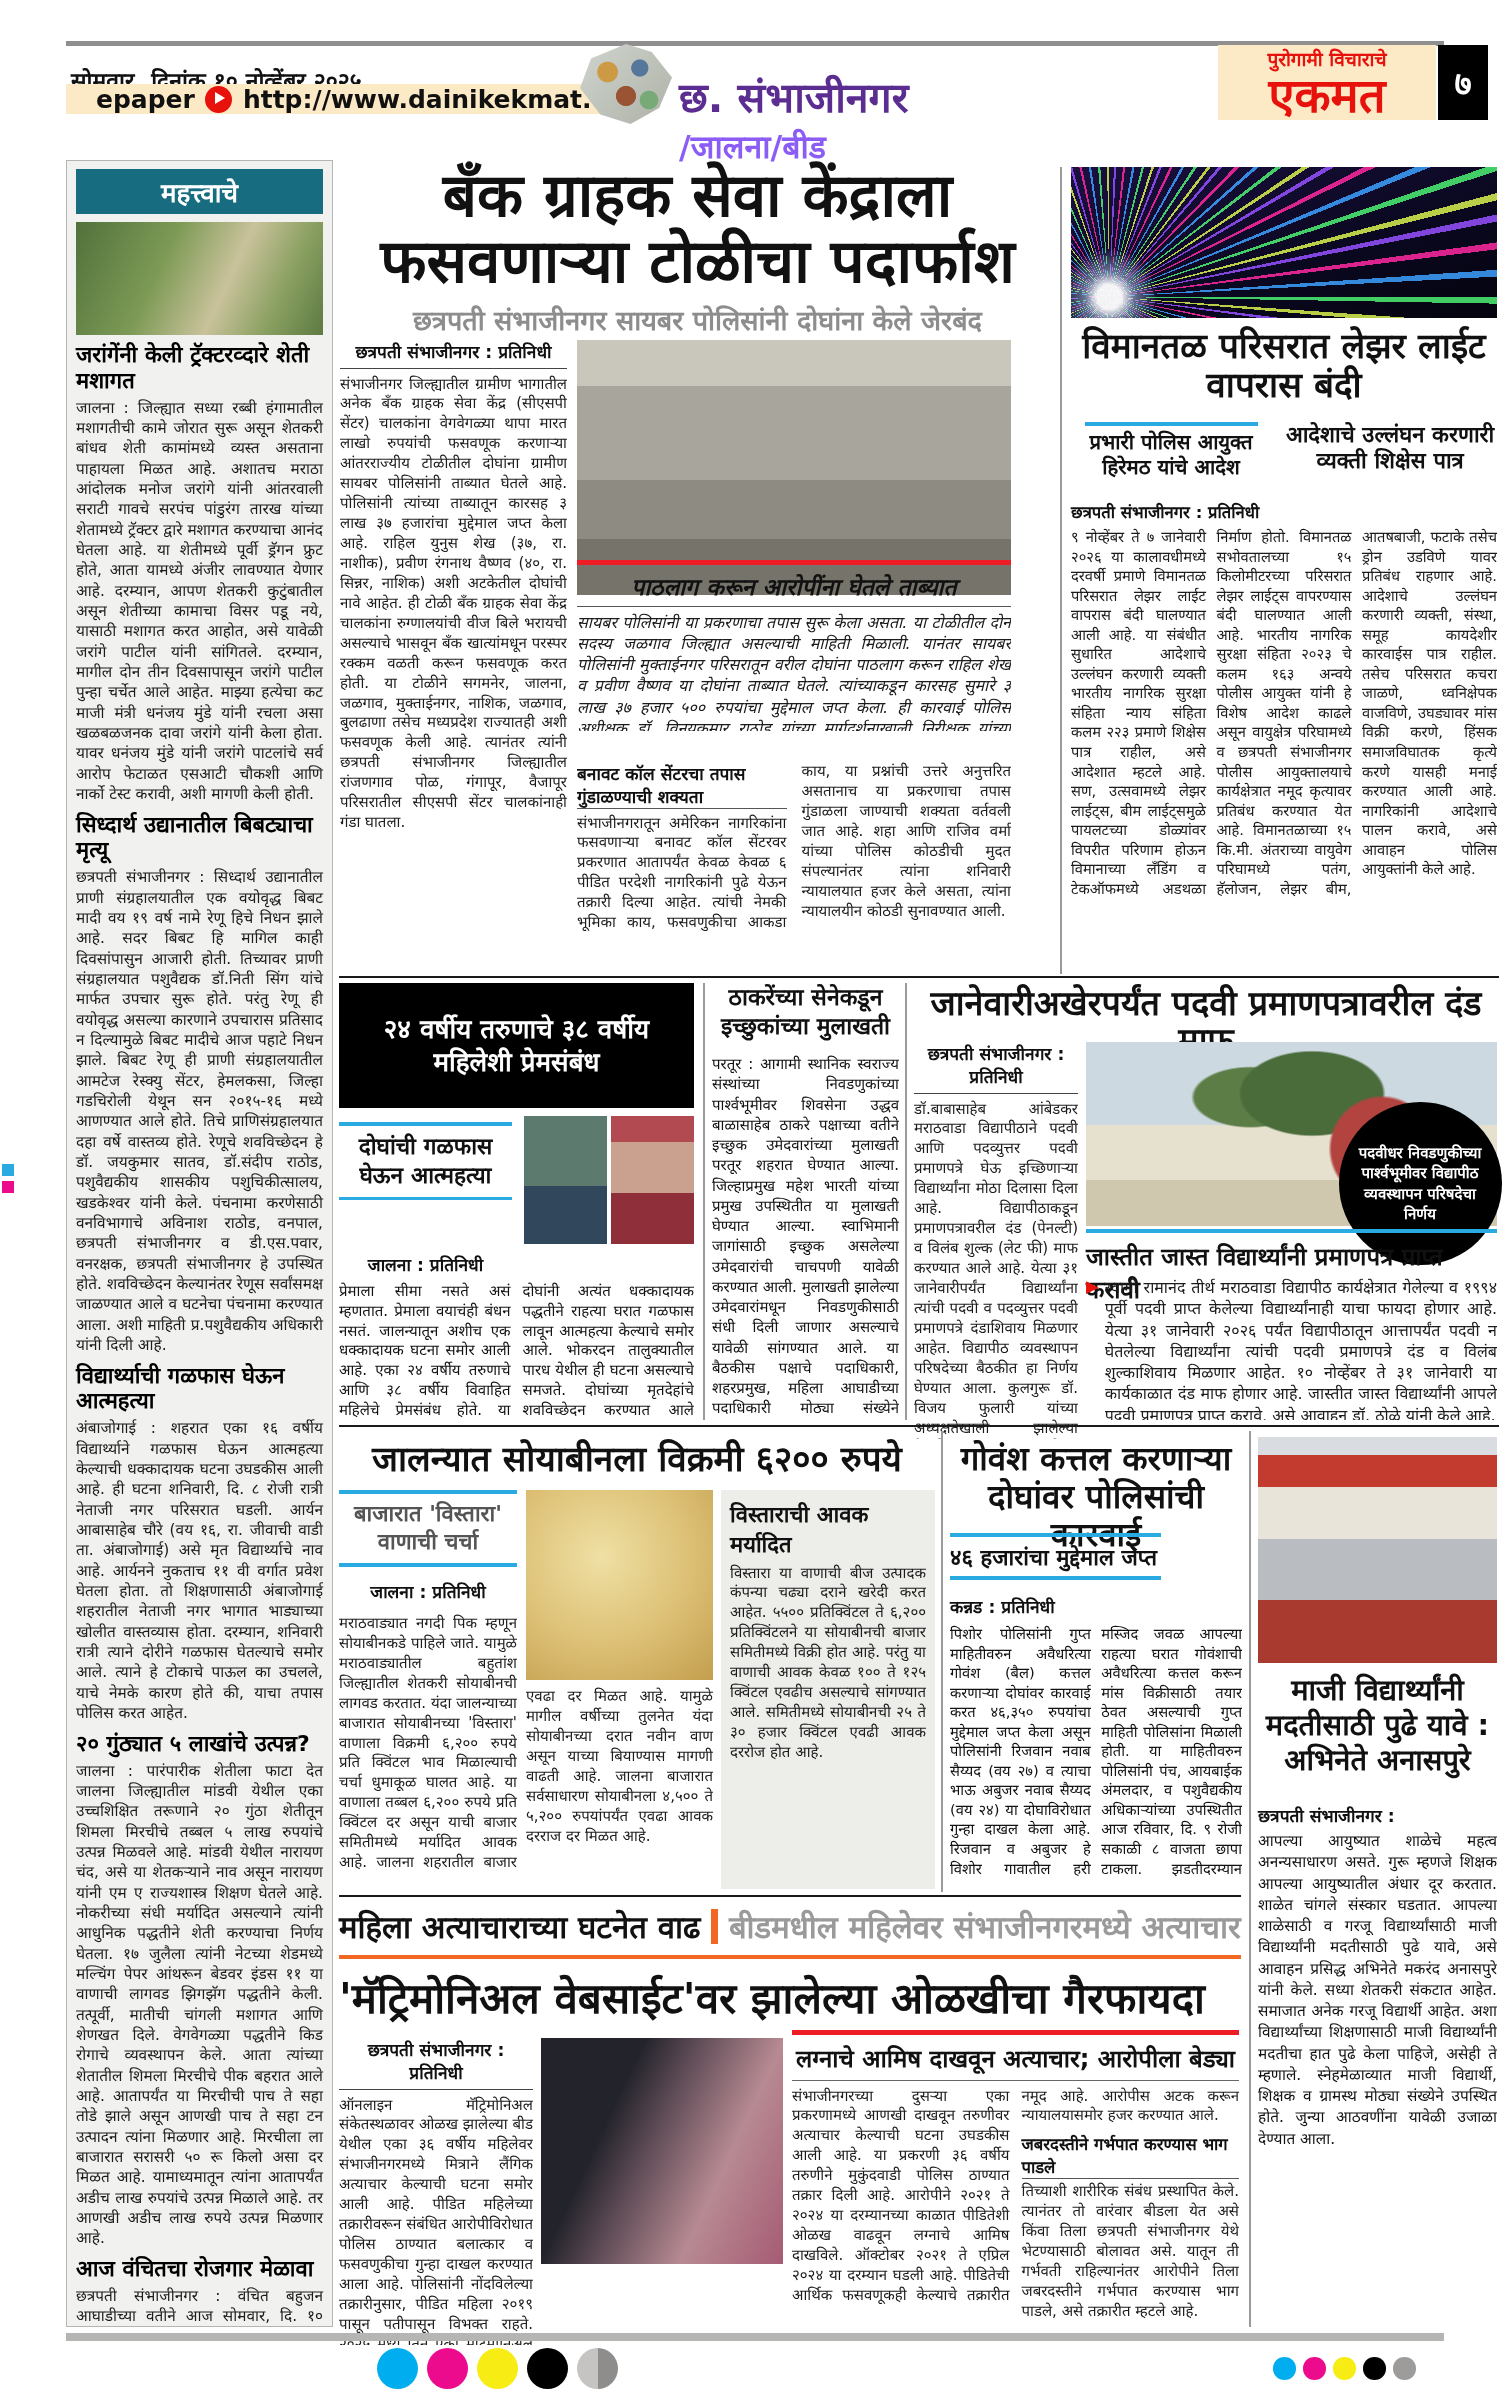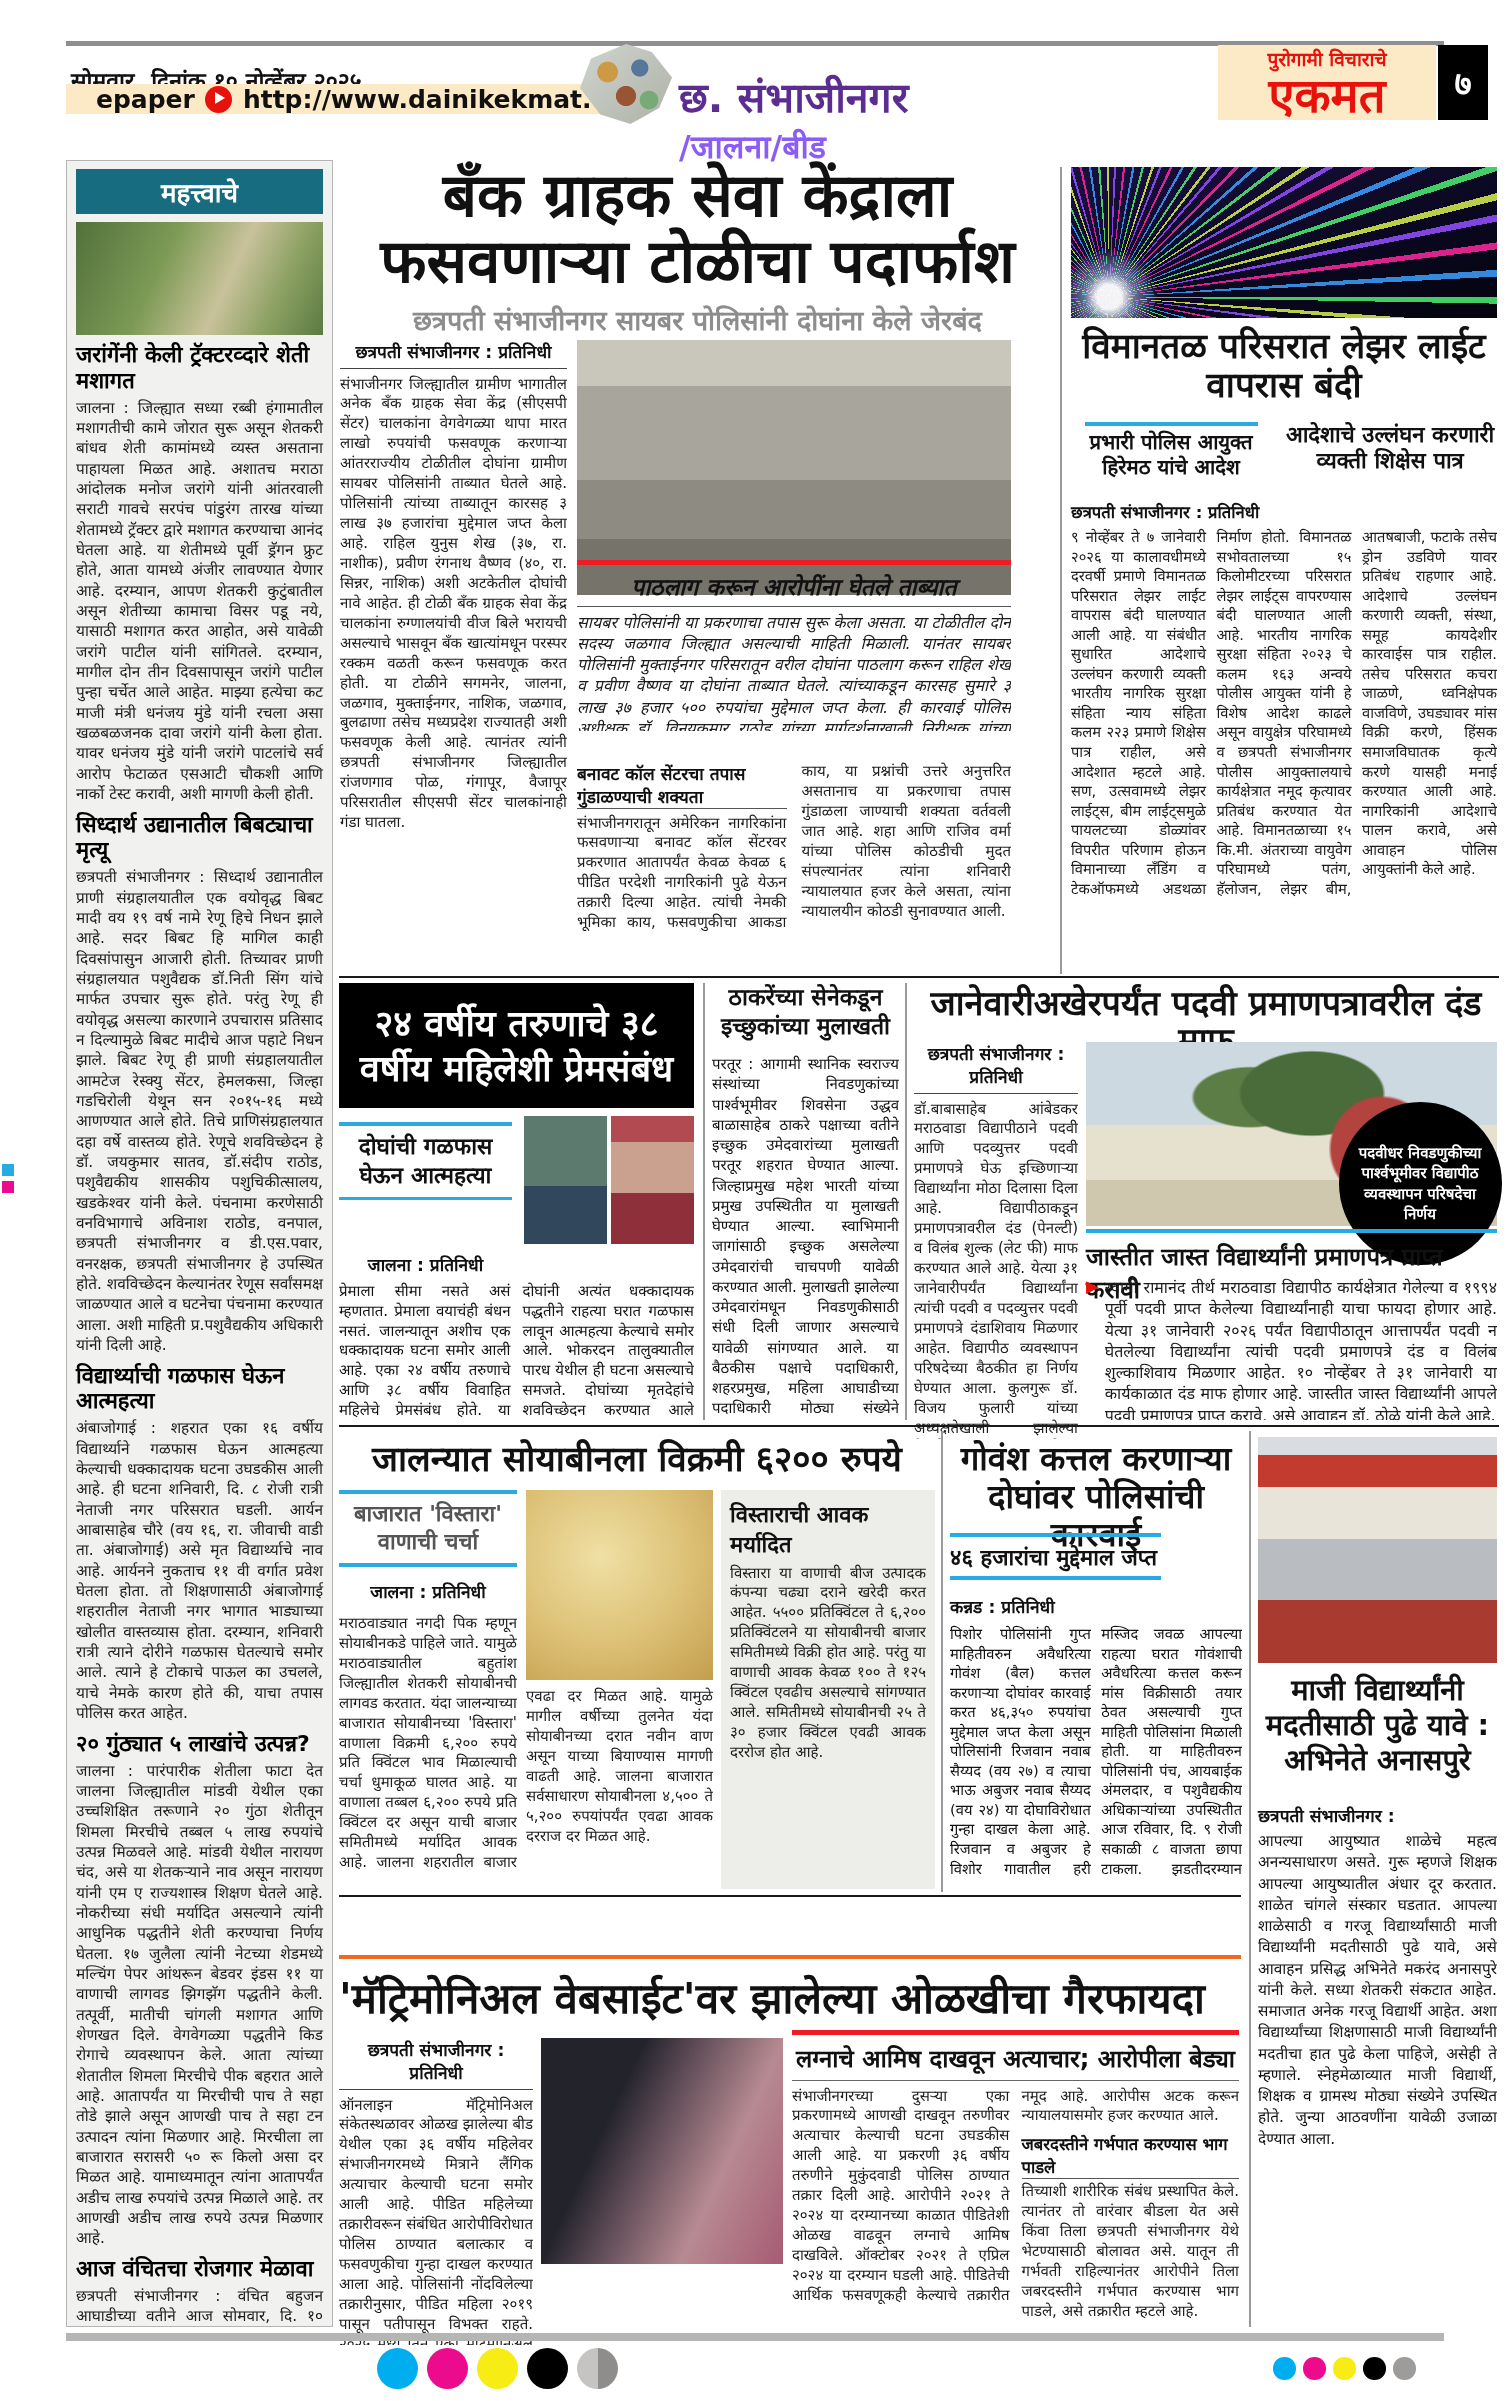--- a/index.html
+++ b/index.html
@@ -168,21 +168,21 @@
       <div class="ctr" style="font-size:22px;font-weight:900;line-height:1.2;">आदेशाचे उल्लंघन करणारी व्यक्ती शिक्षेस पात्र</div>
     </div>
   </div>
   <div class="abs" style="left:1071px;top:500px;width:211px;font-size:16.6px;font-weight:bold;">छत्रपती संभाजीनगर : प्रतिनिधी</div>
   <div class="abs ov" style="left:1071px;top:527px;width:426px;height:446px;column-count:3;column-gap:10.5px;
               font-size:14.7px;line-height:1.33;text-align:justify;color:#1b1b1b;">९ नोव्हेंबर ते ७ जानेवारी २०२६ या कालावधीमध्ये दरवर्षी प्रमाणे विमानतळ परिसरात लेझर लाईट वापरास बंदी घालण्यात आली आहे. या संबंधीत सुधारित आदेशाचे उल्लंघन करणारी व्यक्ती भारतीय नागरिक सुरक्षा संहिता न्याय संहिता कलम २२३ प्रमाणे शिक्षेस पात्र राहील, असे आदेशात म्हटले आहे. सण, उत्सवामध्ये लेझर लाईट्स, बीम लाईट्समुळे पायलटच्या डोळ्यांवर विपरीत परिणाम होऊन विमानाच्या लँडिंग व टेकऑफमध्ये अडथळा निर्माण होतो. विमानतळ सभोवतालच्या १५ किलोमीटरच्या परिसरात लेझर लाईट्स वापरण्यास बंदी घालण्यात आली आहे. भारतीय नागरिक सुरक्षा संहिता २०२३ चे कलम १६३ अन्वये पोलीस आयुक्त यांनी हे विशेष आदेश काढले असून वायुक्षेत्र परिघामध्ये व छत्रपती संभाजीनगर पोलीस आयुक्तालयाचे कार्यक्षेत्रात नमूद कृत्यावर प्रतिबंध करण्यात येत आहे. विमानतळाच्या १५ कि.मी. अंतराच्या वायुवेग परिघामध्ये पतंग, हॅलोजन, लेझर बीम, आतषबाजी, फटाके तसेच ड्रोन उडविणे यावर प्रतिबंध राहणार आहे. आदेशाचे उल्लंघन करणारी व्यक्ती, संस्था, समूह कायदेशीर कारवाईस पात्र राहील. तसेच परिसरात कचरा जाळणे, ध्वनिक्षेपक वाजविणे, उघड्यावर मांस विक्री करणे, हिंसक समाजविघातक कृत्ये करणे यासही मनाई करण्यात आली आहे. नागरिकांनी आदेशाचे पालन करावे, असे आवाहन पोलिस आयुक्तांनी केले आहे.</div>
 
   <div class="abs hrule" style="left:339px;top:976px;width:1160px;height:2.3px;"></div>
 
   <div class="abs black-box" style="left:339px;top:983px;width:355px;height:125px;display:flex;align-items:center;justify-content:center;">
-    <div style="font-size:36px;line-height:1.25;padding:0 13.6px;">२४ वर्षीय तरुणाचे ३८ वर्षीय महिलेशी प्रेमसंबंध</div>
+    <div style="font-size:26px;line-height:1.25;padding:0 13.6px;">२४ वर्षीय तरुणाचे ३८ वर्षीय महिलेशी प्रेमसंबंध</div>
   </div>
   <div class="abs" style="left:339px;top:1122px;width:173px;">
     <div class="cyan-rule" style="margin-bottom:6px;"></div>
     <div class="ctr" style="font-size:22.6px;font-weight:800;line-height:1.3;">दोघांची गळफास घेऊन आत्महत्या</div>
     <div class="cyan-rule" style="margin-top:6px;"></div>
   </div>
   <div class="photo portrait1 abs" style="left:524px;top:1116px;width:83px;height:128px;"></div>
   <div class="photo portrait2 abs" style="left:611px;top:1116px;width:83px;height:128px;"></div>
   <div class="abs ctr" style="left:339px;top:1253px;width:173px;font-size:17.3px;font-weight:bold;">जालना : प्रतिनिधी</div>
   <div class="abs ov" style="left:339px;top:1282px;width:355px;height:139px;column-count:2;column-gap:12px;
@@ -241,20 +241,25 @@
 
   <div class="abs vrule" style="left:1249px;top:1431px;height:896px;"></div>
 
   <div class="photo stage abs" style="left:1258px;top:1437px;width:239px;height:226px;"></div>
   <div class="abs ctr" style="left:1258px;top:1673px;width:239px;font-size:29px;font-weight:900;line-height:1.2;">माजी विद्यार्थ्यांनी मदतीसाठी पुढे यावे : अभिनेते अनासपुरे</div>
   <div class="abs" style="left:1258px;top:1804px;width:239px;font-size:17.3px;font-weight:bold;">छत्रपती संभाजीनगर :</div>
   <div class="abs ov jc" style="left:1258px;top:1831px;width:239px;height:489px;font-size:15.4px;line-height:1.38;">आपल्या आयुष्यात शाळेचे महत्व अनन्यसाधारण असते. गुरू म्हणजे शिक्षक आपल्या आयुष्यातील अंधार दूर करतात. शाळेत चांगले संस्कार घडतात. आपल्या शाळेसाठी व गरजू विद्यार्थ्यांसाठी माजी विद्यार्थ्यांनी मदतीसाठी पुढे यावे, असे आवाहन प्रसिद्ध अभिनेते मकरंद अनासपुरे यांनी केले. सध्या शेतकरी संकटात आहेत. समाजात अनेक गरजू विद्यार्थी आहेत. अशा विद्यार्थ्यांच्या शिक्षणासाठी माजी विद्यार्थ्यांनी मदतीचा हात पुढे केला पाहिजे, असेही ते म्हणाले. स्नेहमेळाव्यात माजी विद्यार्थी, शिक्षक व ग्रामस्थ मोठ्या संख्येने उपस्थित होते. जुन्या आठवणींना यावेळी उजाळा देण्यात आला.</div>
 
   <div class="abs hrule" style="left:339px;top:1895px;width:902px;height:2.3px;"></div>
 
+  <div class="abs" style="left:339px;top:1905px;width:902px;display:flex;align-items:center;gap:10.5px;">
+    <span style="font-size:31px;font-weight:900;">महिला अत्याचाराच्या घटनेत वाढ</span>
+    <span class="orange" style="width:7.5px;height:35px;display:inline-block;"></span>
+    <span style="font-size:31px;font-weight:900;color:#9a9a9a;">बीडमधील महिलेवर संभाजीनगरमध्ये अत्याचार</span>
+  </div>
   <div class="abs orange" style="left:339px;top:1955px;width:902px;height:3.8px;"></div>
 
   <div class="abs" style="left:339px;top:1968px;width:902px;font-size:42px;font-weight:900;">'मॅट्रिमोनिअल वेबसाईट'वर झालेल्या ओळखीचा गैरफायदा</div>
 
   <div class="abs" style="left:339px;top:2038px;width:194px;height:285px;">
     <div class="dateline">छत्रपती संभाजीनगर : प्रतिनिधी</div>
     <div class="body-txt jc ov" style="height:249px;">ऑनलाइन मॅट्रिमोनिअल संकेतस्थळावर ओळख झालेल्या बीड येथील एका ३६ वर्षीय महिलेवर संभाजीनगरमध्ये मित्राने लैंगिक अत्याचार केल्याची घटना समोर आली आहे. पीडित महिलेच्या तक्रारीवरून संबंधित आरोपीविरोधात पोलिस ठाण्यात बलात्कार व फसवणुकीचा गुन्हा दाखल करण्यात आला आहे. पोलिसांनी नोंदविलेल्या तक्रारीनुसार, पीडित महिला २०१९ पासून पतीपासून विभक्त राहते. २०२५ मध्ये तिने एका मॅट्रिमोनिअल संकेतस्थळावर स्वतःची नोंदणी केली होती. यामधील ओळखीतून आरोपीने तिच्याशी संपर्क वाढवला.</div>
   </div>
 
   <div class="photo abuse abs" style="left:541px;top:2038px;width:242px;height:226px;"></div>

